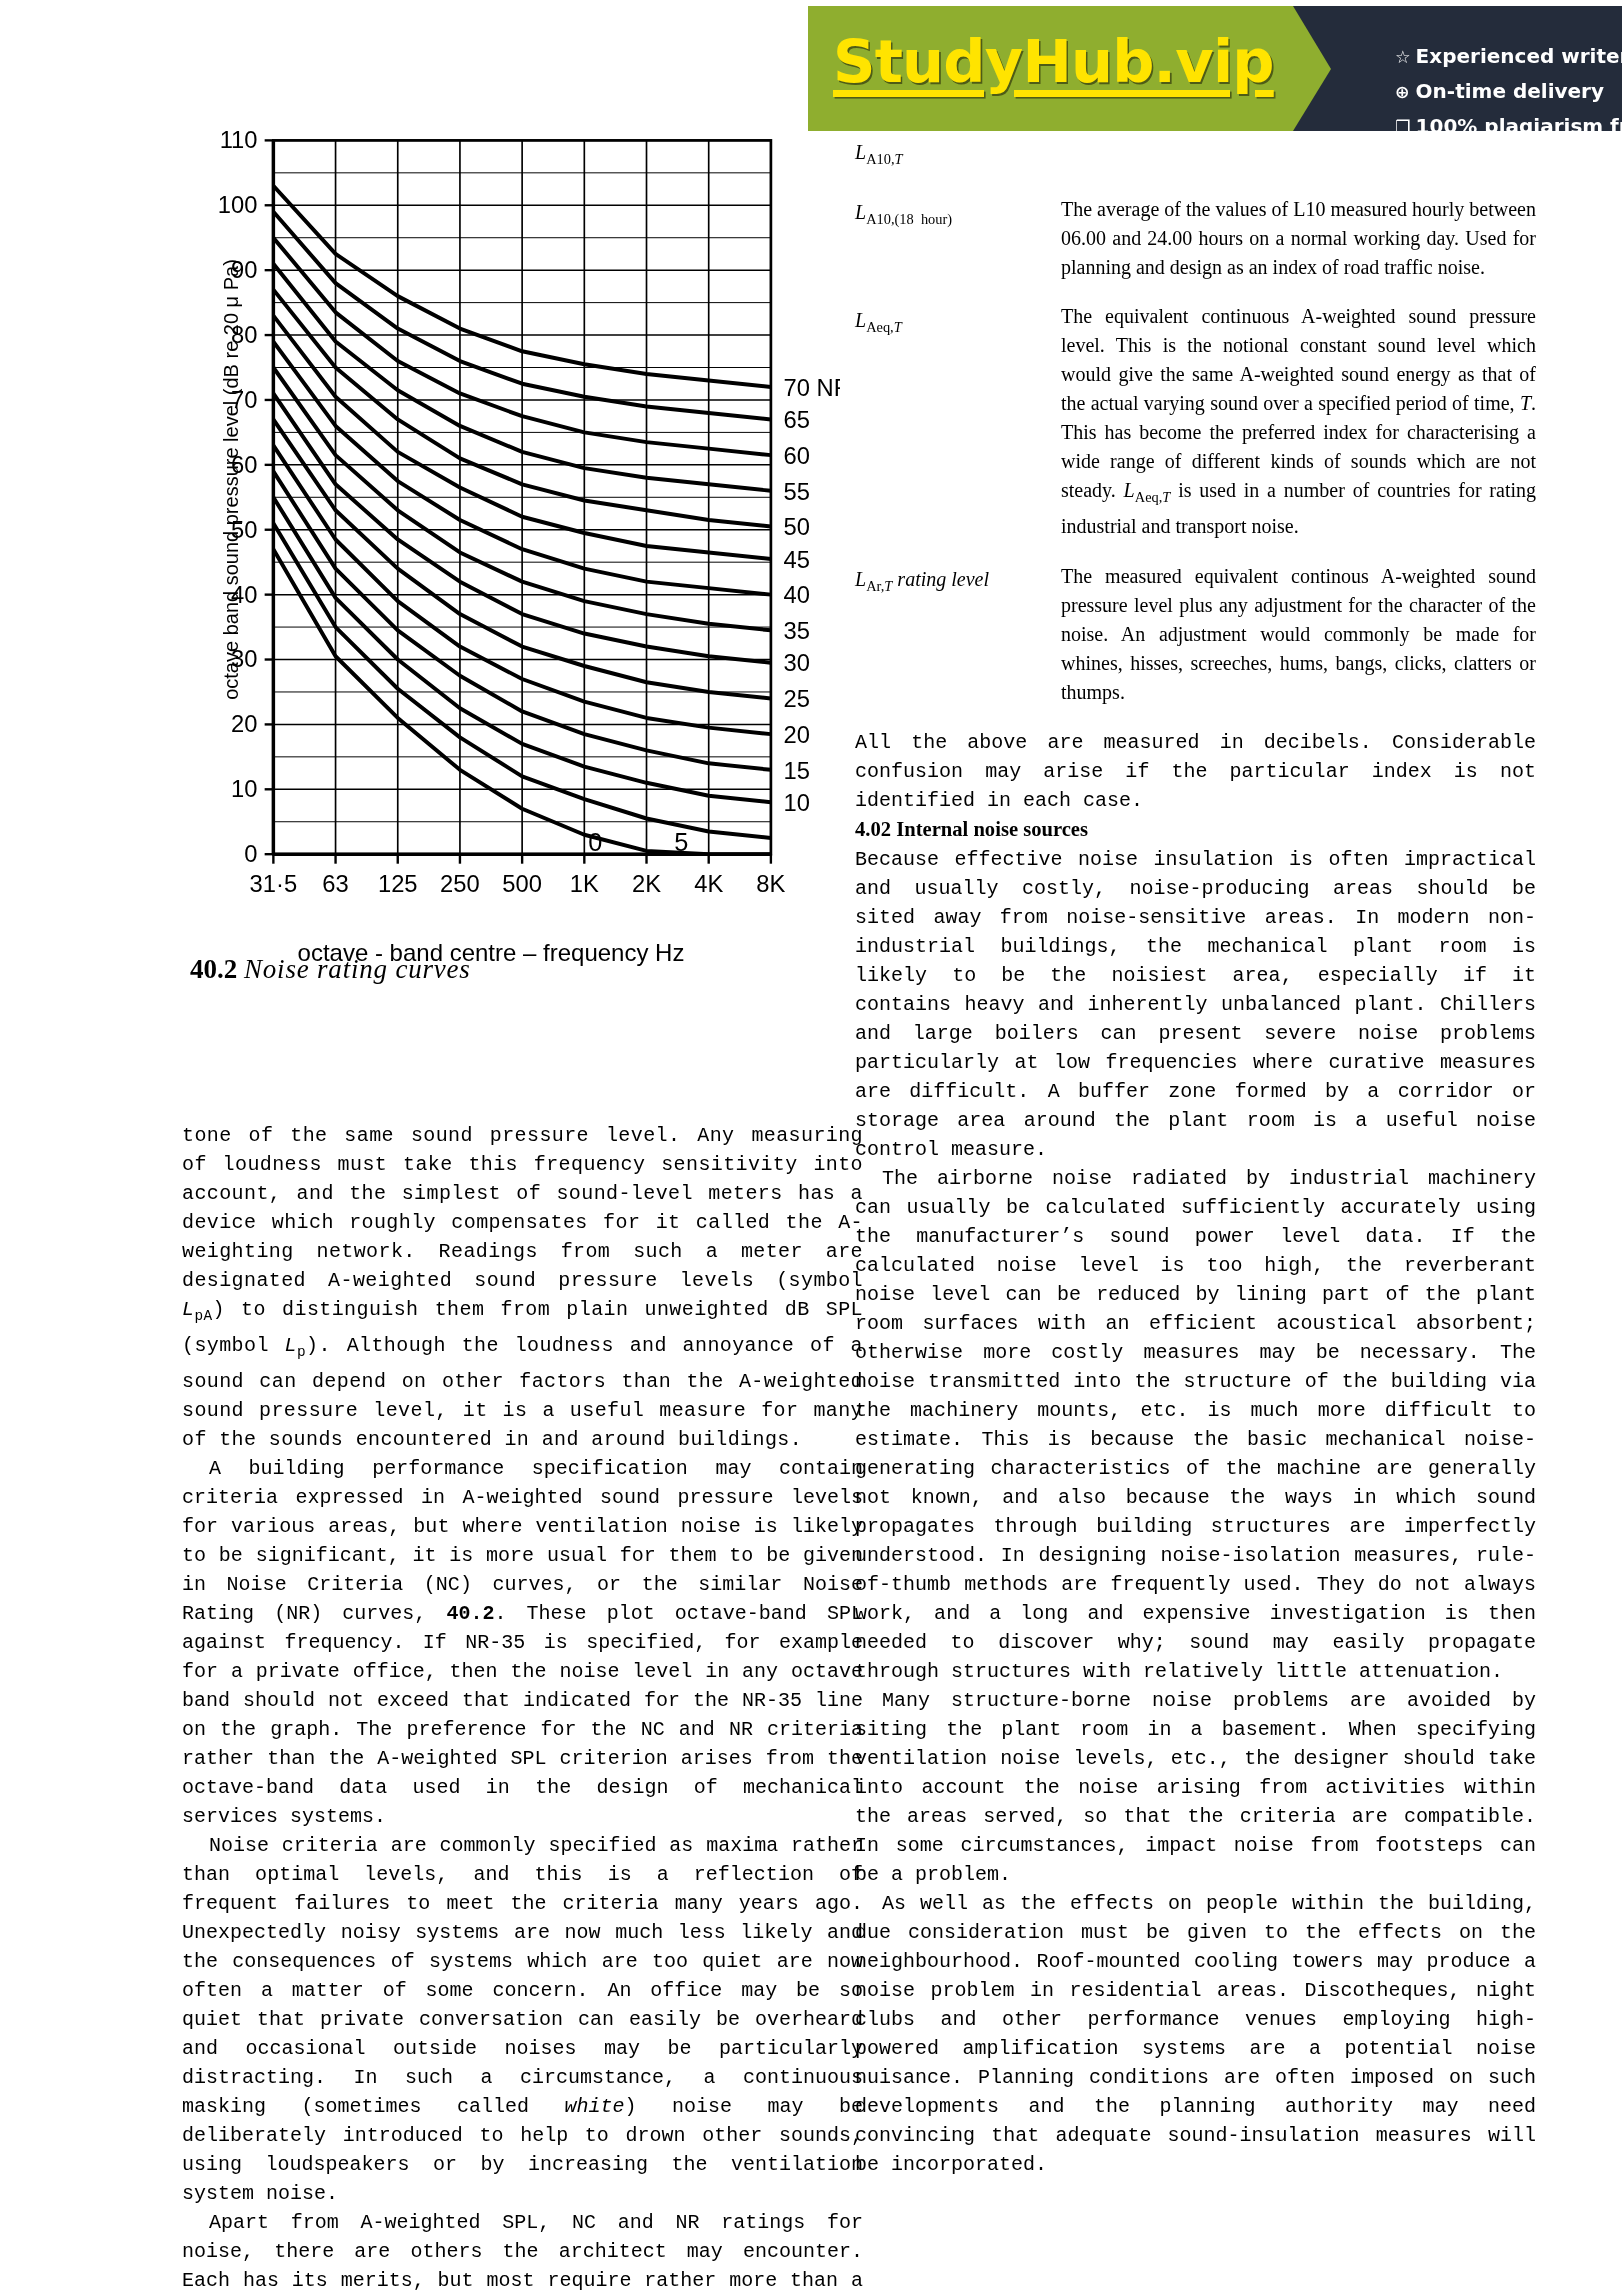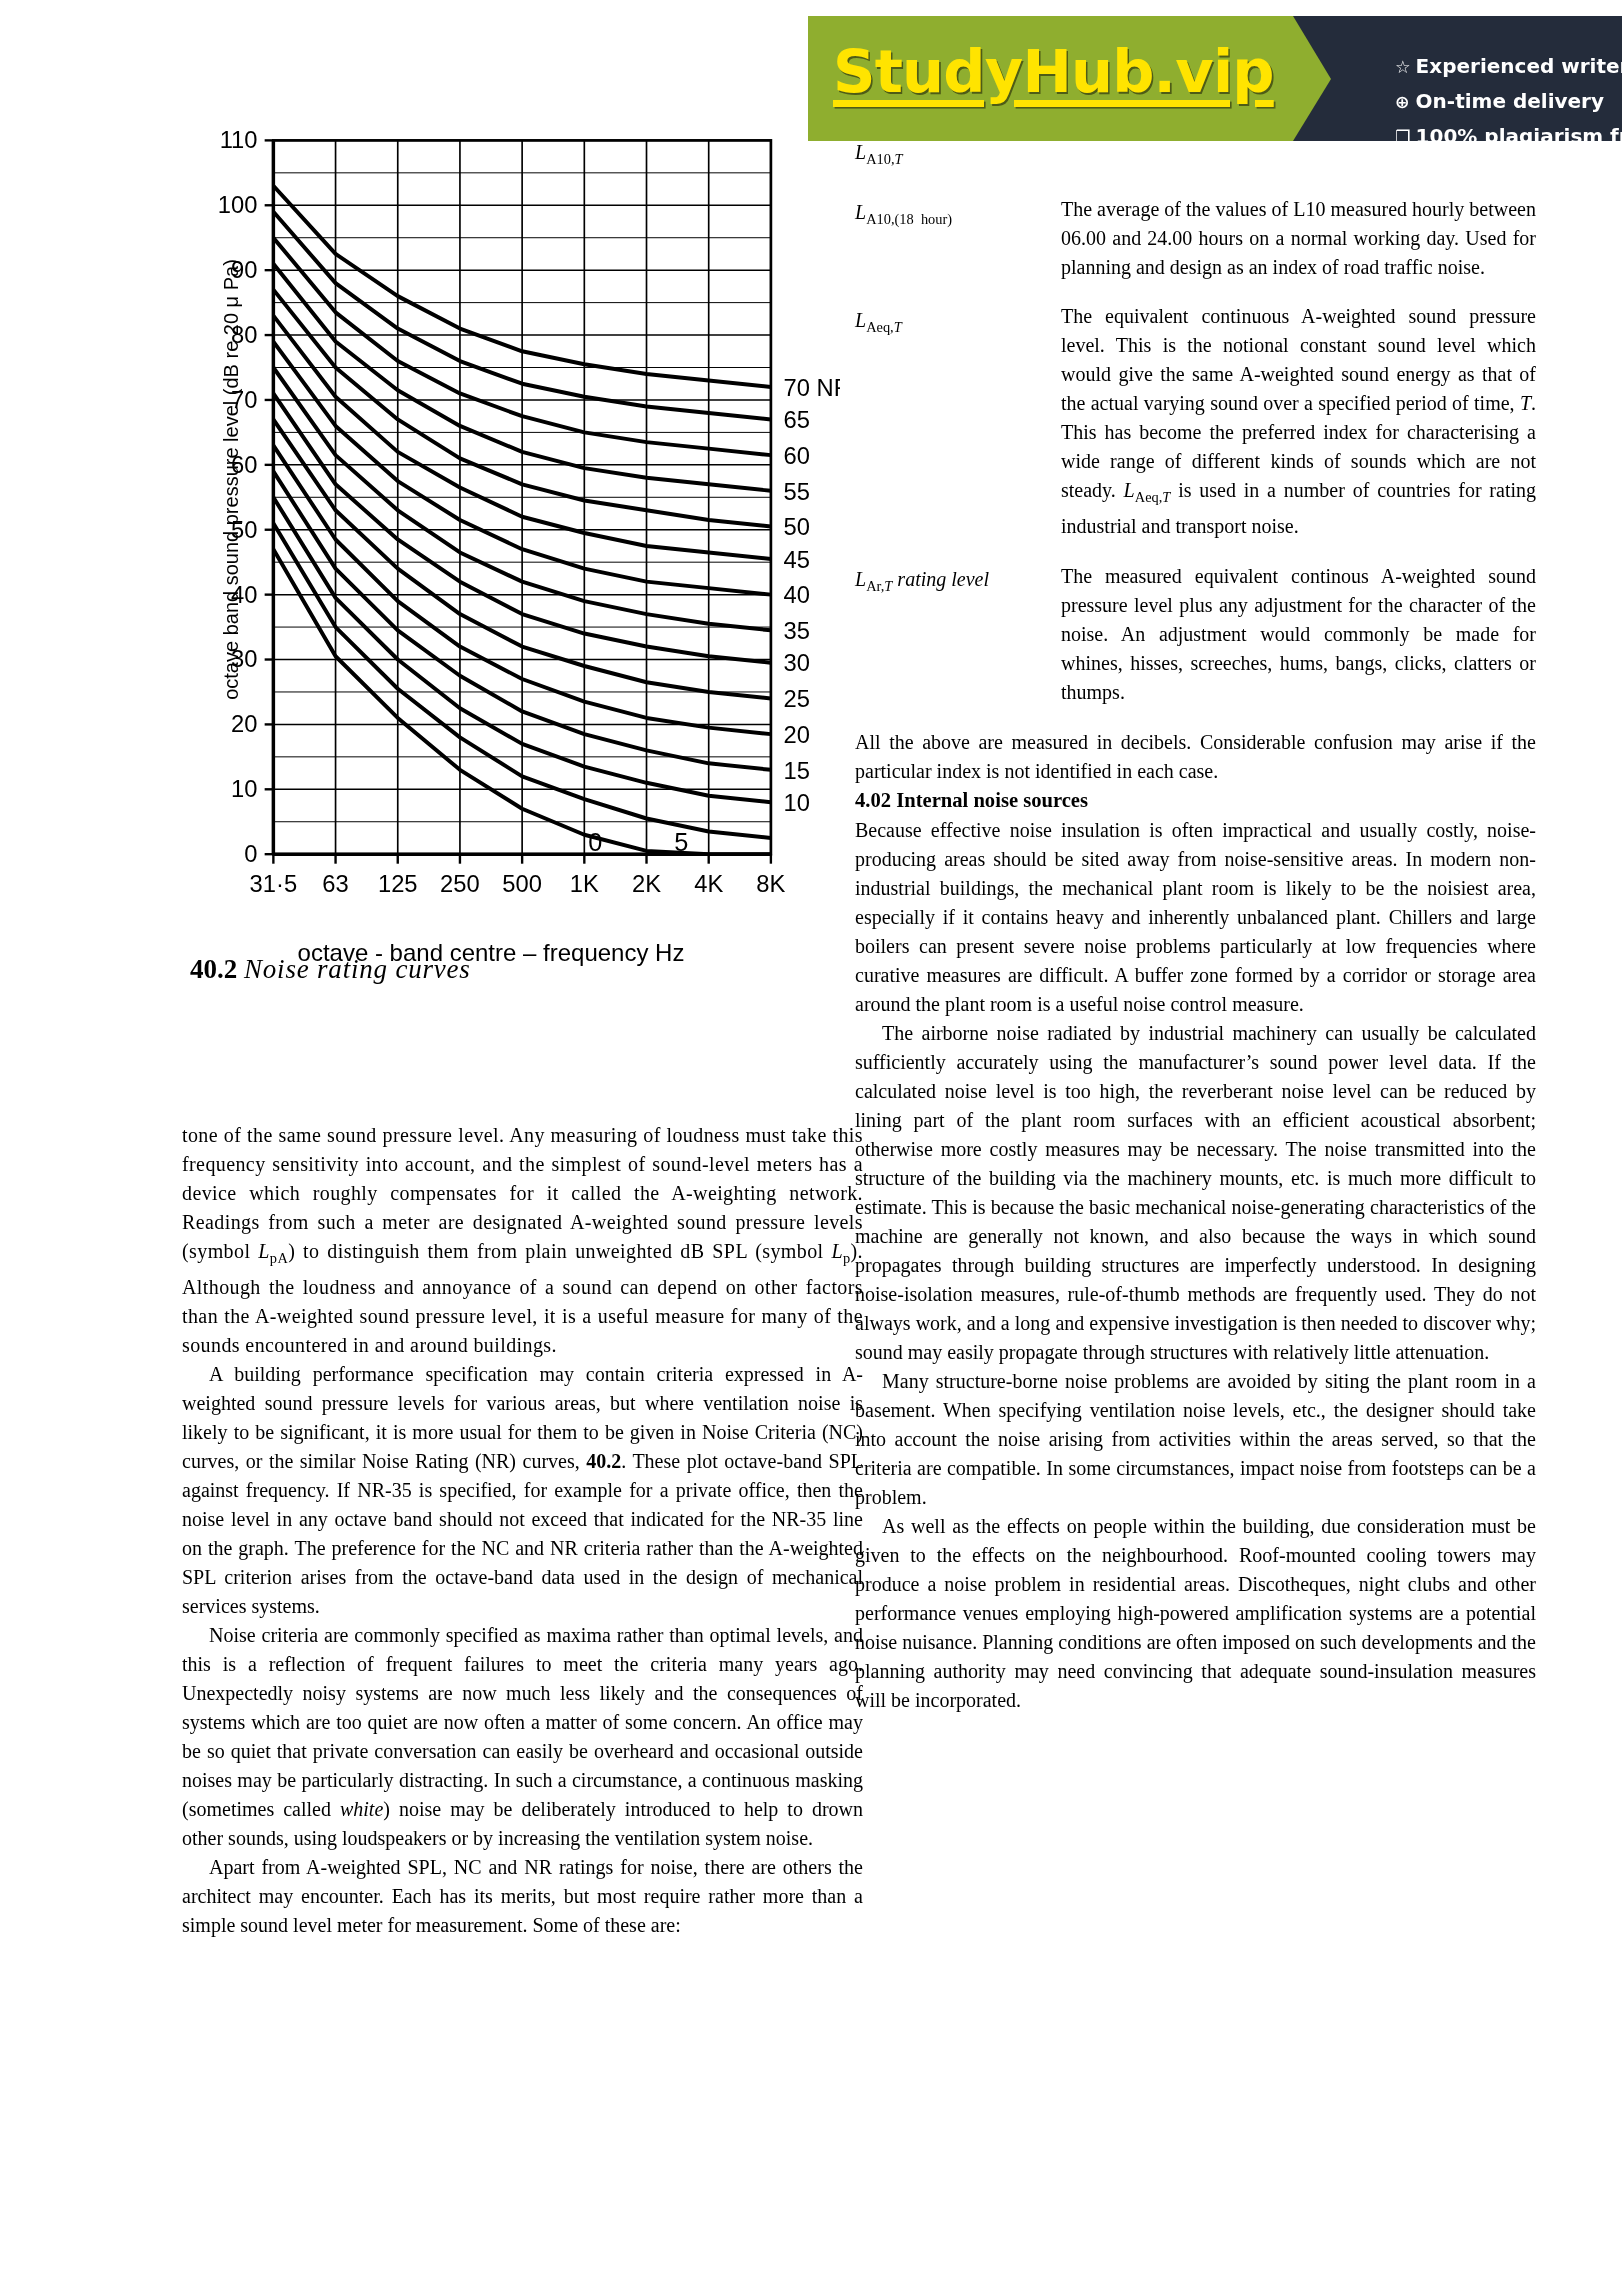--- a/index.html
+++ b/index.html
@@ -3,21 +3,21 @@
 <meta charset="utf-8">
 <style>
   html,body{margin:0;padding:0;}
   body{
     width:1622px;height:2295px;background:#ffffff;
     font-family:"Liberation Serif", serif;
     position:relative;overflow:hidden;
   }
 
   
-  .banner{position:absolute;left:808px;top:16px;width:814px;height:125px;overflow:hidden;}
+  .banner{position:absolute;left:808px;top:6px;width:814px;height:125px;overflow:hidden;}
   .banner-dark{position:absolute;inset:0;background:#242c3b;}
   .banner-green{position:absolute;left:0;top:0;width:523px;height:125px;background:#8fae2f;
     clip-path:polygon(0 0,485px 0,523px 63px,485px 125px,0 125px);}
   .banner-logo{position:absolute;left:25px;top:20.6px;font-family:"DejaVu Sans",sans-serif;
     font-weight:bold;font-size:59px;color:#ffe400;letter-spacing:-0.8px;
     text-decoration:underline;text-decoration-thickness:7.1px;text-underline-offset:8px;
     text-shadow:1.6px 1.6px 0 #4e5c16;}
   .banner-list{position:absolute;left:547px;top:12.7px;color:#ffffff;
     font-family:"DejaVu Sans",sans-serif;font-weight:bold;font-size:20px;line-height:34px;}
   .banner-list li{list-style:none;white-space:nowrap;}
@@ -34,21 +34,21 @@
   }
   .xlabel{position:absolute;left:0px;top:820px;width:602px;text-align:center;
     font-family:"Liberation Sans",sans-serif;font-size:24px;color:#000;}
   .fig-caption{position:absolute;left:190px;top:954px;font-size:27px;color:#000;}
   .fig-caption b{font-family:"Liberation Serif",serif;font-weight:bold;}
   .fig-caption i{font-style:italic;letter-spacing:0.8px;}
 
   
   .col{position:absolute;width:681px;font-size:20px;line-height:29px;
     text-align:justify;color:#000;}
-  .col p{margin:0;}
+  .col p{margin:0;font-family:Liberation Mono, monospace;}
   .col p.ind{text-indent:27px;}
   .col h3{margin:0 0 1.6px 0;font-size:20.6px;font-weight:bold;}
   .lcol{left:182px;top:1093px;}
   .rcol{left:855px;top:135px;}
   .lcol p:first-child{letter-spacing:0.4px;margin-top:28px;}
 
   
   .deflist{position:relative;}
   .defrow{display:flex;margin-bottom:20.6px;justify-content:space-between;}
   .defterm{width:206px;flex:0 0 206px;font-size:20px;padding-top:3.2px;}

